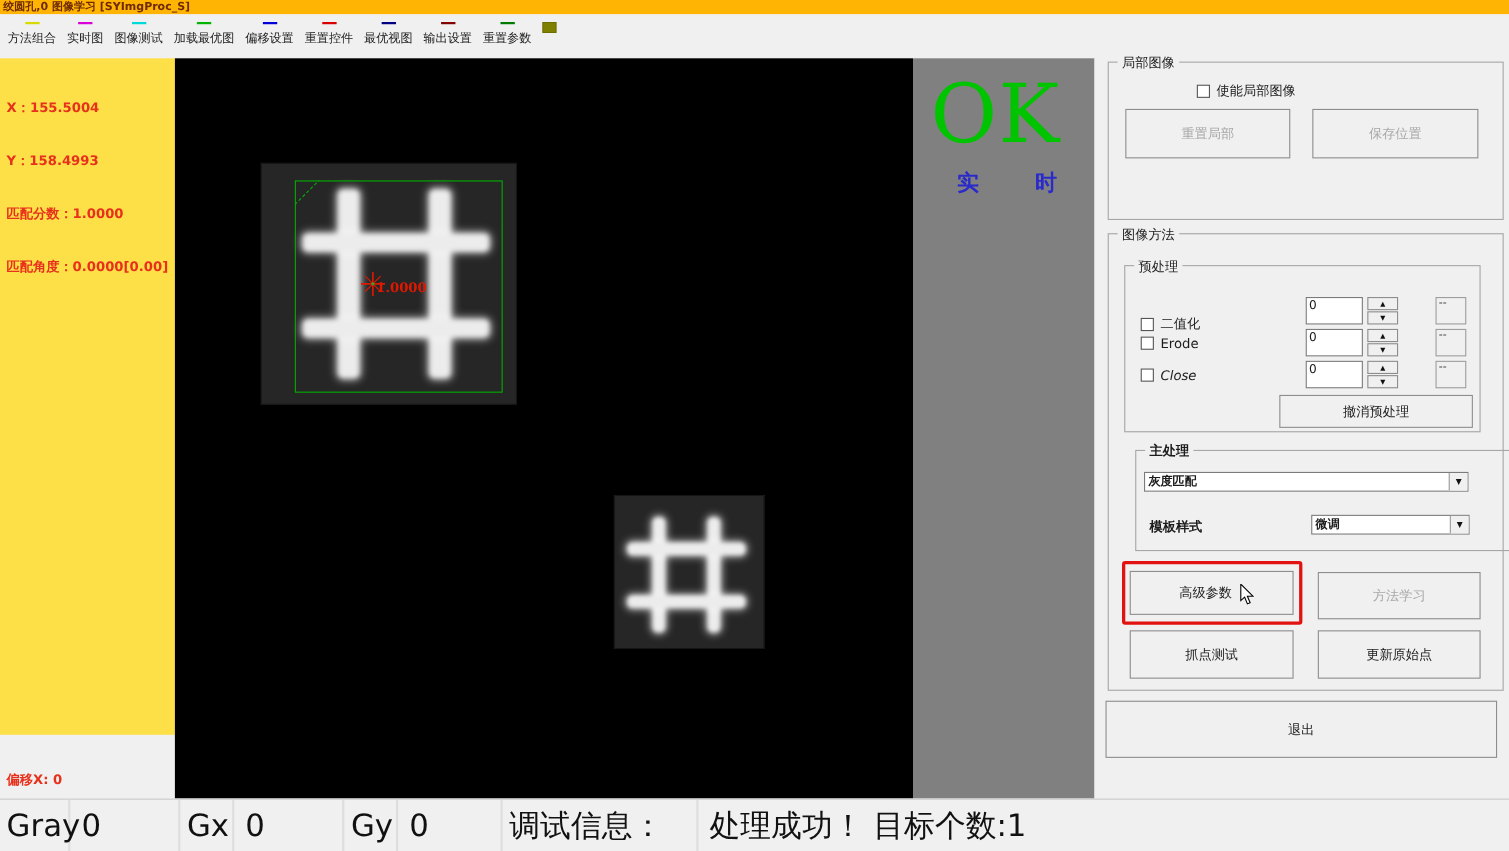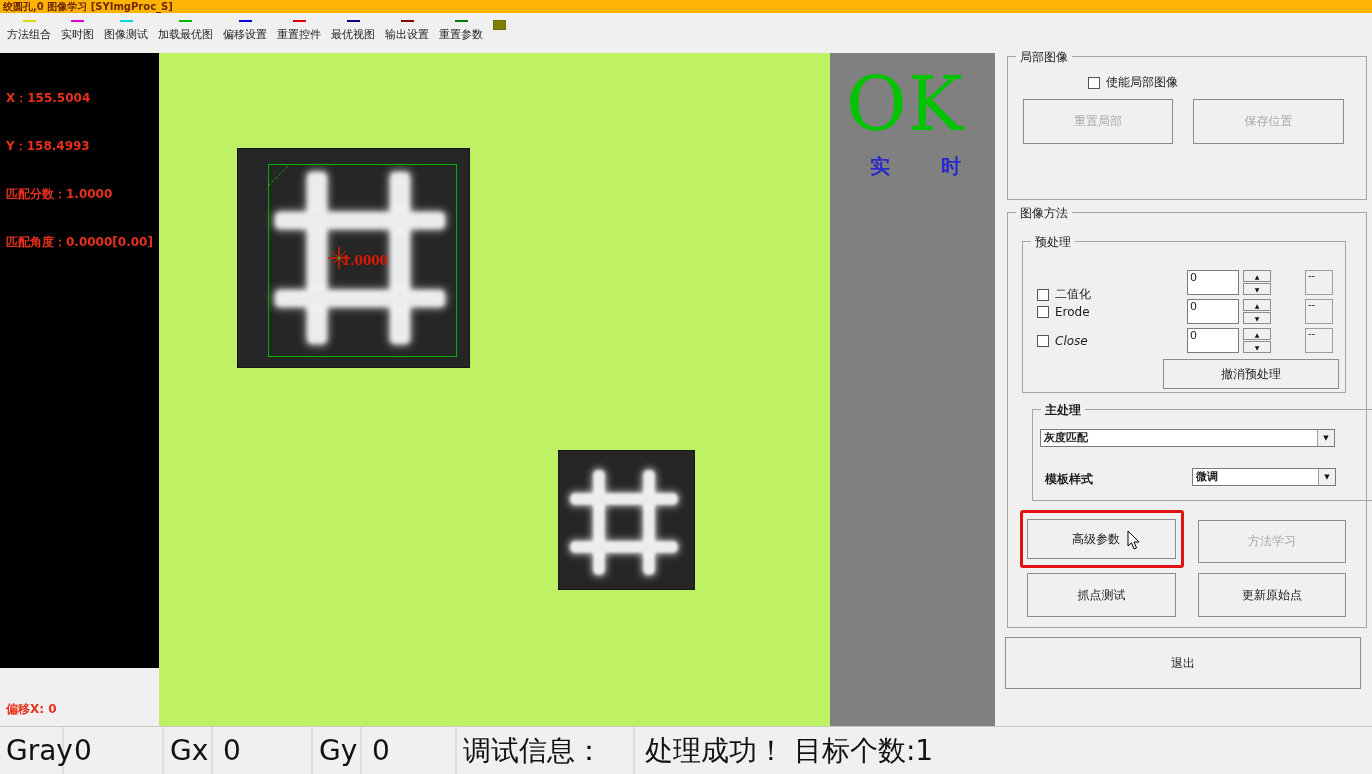--- a/index.html
+++ b/index.html
@@ -7,26 +7,26 @@
   body { font-family:"DejaVu Sans", sans-serif; background:#f0f0f0; position:relative; }
 
   .titlebar { position:absolute; left:0; top:0; width:1372px; height:13px; background:#ffb404;
               color:#6e2a00; font-size:10px; font-weight:bold; line-height:13px; padding-left:3px;
               white-space:nowrap; overflow:hidden; }
   .toolbar { position:absolute; left:0; top:13px; width:1372px; height:40px; background:#f0f0f0;
              display:flex; align-items:flex-start; padding:7px 0 0 7px; gap:10px; }
   .tb-item { display:flex; align-items:center; gap:5px; font-size:11px; color:#222; height:15px; cursor:default;flex-direction:column; }
   .sw { width:13px; height:13px; display:inline-block; border:1px solid rgba(0,0,0,.15); }
 
-  .main-left { position:absolute; left:0; top:53px; width:159px; height:615px; background:#000000; }
+  .main-left { position:absolute; left:0; top:53px; width:159px; height:615px; background:#fde047; }
   .readout { position:absolute; left:6px; color:#e8311c; font-size:12px; font-weight:bold; line-height:16px; white-space:pre; }
   .readout.top { top:5px; }
   .readout.bottom { top:619px; line-height:15px; }
 
-  .canvas { position:absolute; left:159px; top:53px; width:671px; height:673px; background:#bef264; overflow:hidden; }
+  .canvas { position:absolute; left:159px; top:53px; width:671px; height:673px; background:#000000; overflow:hidden; }
   .pattern { position:absolute; background:#262626; box-shadow:inset 0 0 0 1px #161616, inset 0 1px 0 #3a3a3a; }
   .hash { position:absolute; inset:0; filter:blur(2.2px); }
   .bar { position:absolute; background:#ececec; border-radius:5px; box-shadow:0 0 6px 2px rgba(255,255,255,.55); }
   .selection { position:absolute; left:109px; top:111px; width:189px; height:193px; border:1px solid #00b000; }
   .marker { position:absolute; left:169px; top:194px; width:90px; height:24px; }
   .marker-text { position:absolute; left:14px; top:7px; color:#e01800; font-size:12px; font-weight:bold; font-family:"DejaVu Serif",serif; }
 
   .side-strip { position:absolute; left:830px; top:53px; width:165px; height:673px; background:#808080; }
   .ok-text { position:absolute; left:16px; top:8px; font-family:"DejaVu Serif", serif; font-size:74px; color:#00c400; letter-spacing:1px; }
   .rt-text { position:absolute; left:40px; top:100px; color:#2929cc; font-size:20px; font-weight:bold; letter-spacing:22px; white-space:nowrap; }

